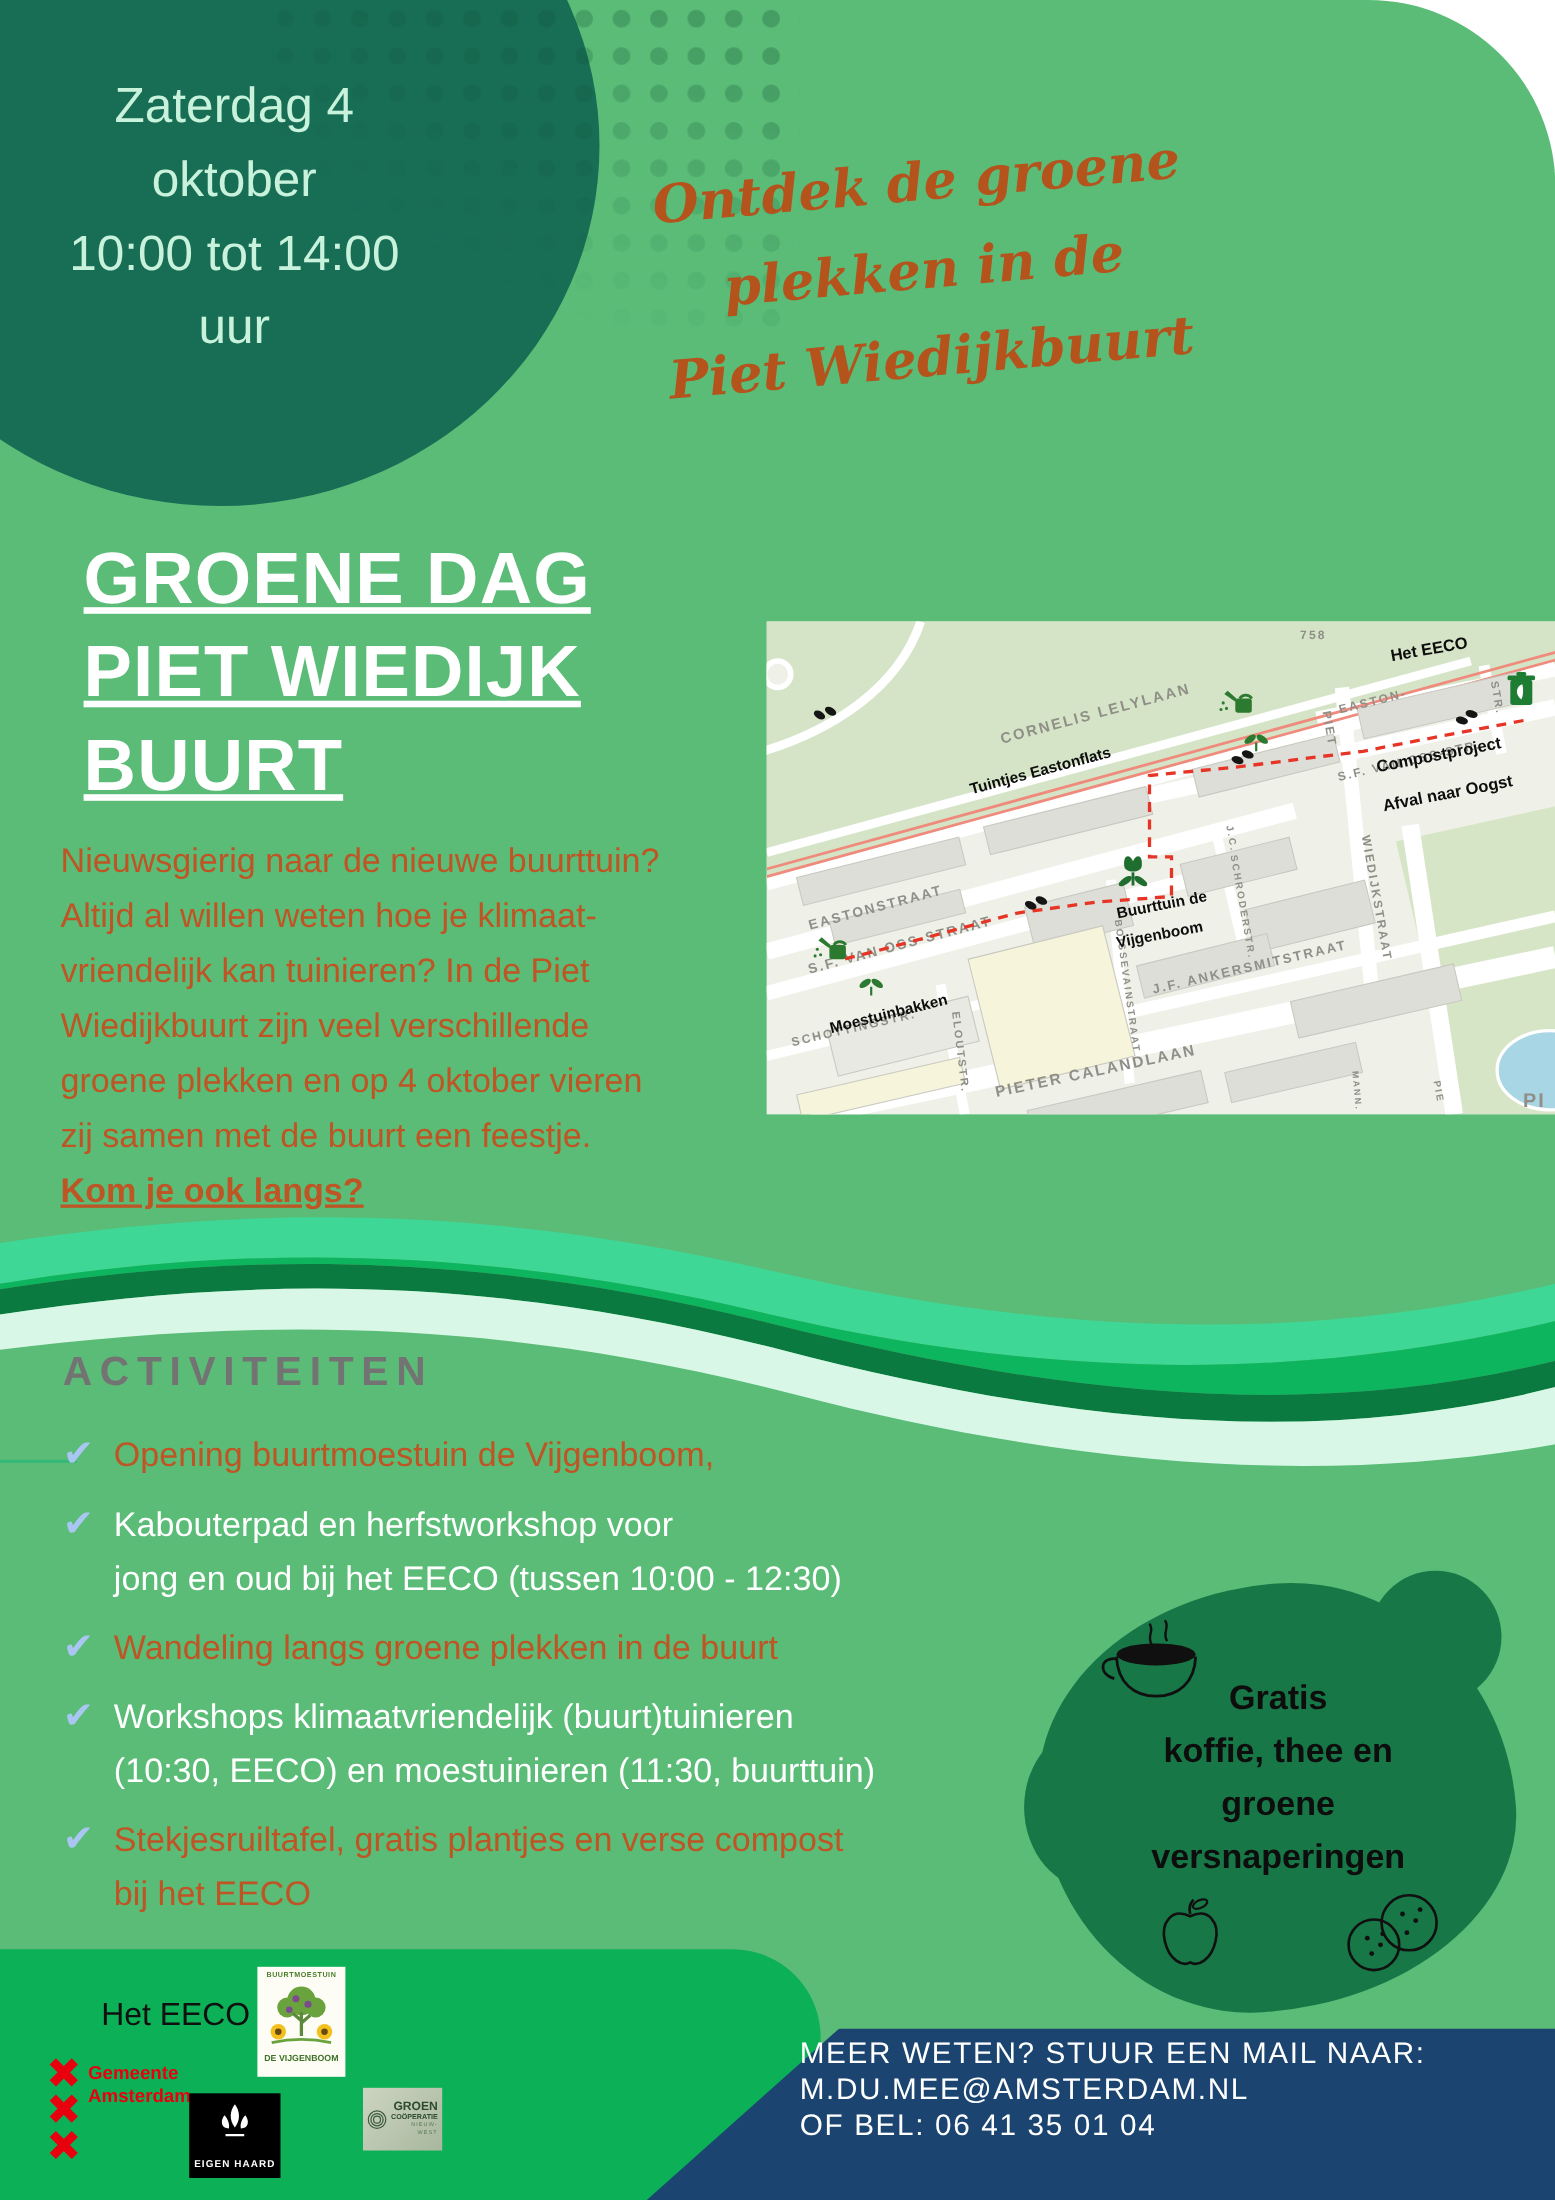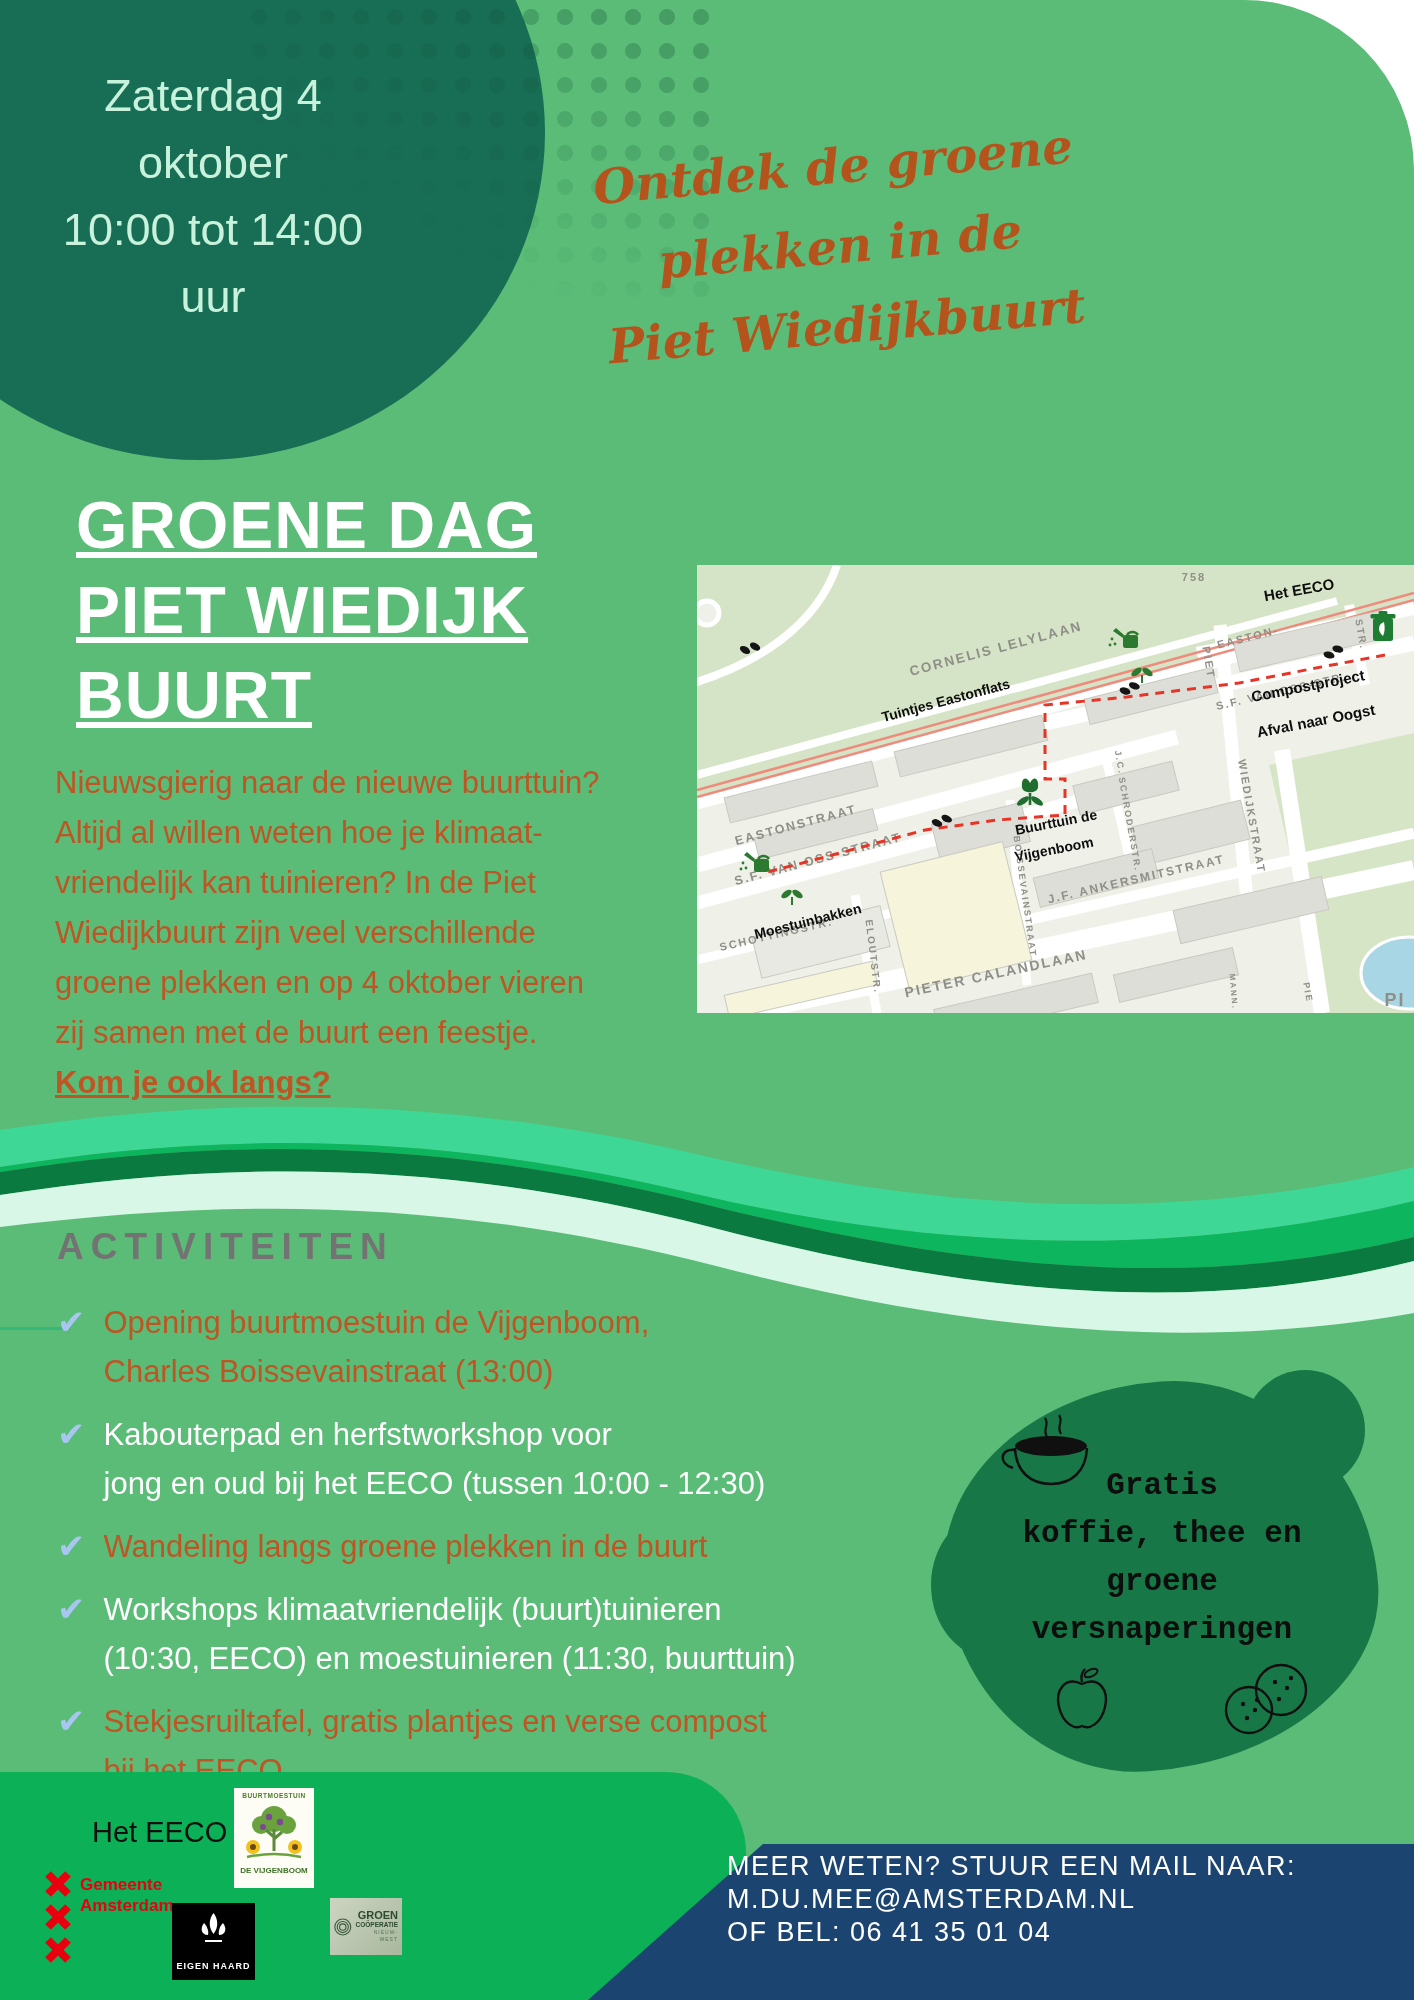--- a/index.html
+++ b/index.html
@@ -34,21 +34,21 @@
   
   .waves{position:absolute;left:0;top:1075px;width:1414px;height:300px;}
   .thinline{position:absolute;left:0;top:1327px;width:70px;height:3px;background:#35b878;}
   
   .act-head{position:absolute;left:57px;top:1226px;color:#737373;font-size:37px;font-weight:700;letter-spacing:7px;}
   .act-list{position:absolute;left:57px;top:1298px;width:780px;}
   .act-item{display:flex;gap:18px;margin-bottom:14px;font-size:31px;line-height:49px;}
   .check{color:#a9c6f2;font-size:34px;font-family:"DejaVu Sans",sans-serif;line-height:49px;}
   .orange{color:#bf5524;} .white{color:#ffffff;}
   
-  .blob{position:absolute;left:945px;top:1382px;width:432px;height:388px;font-family:Liberation Mono, monospace;}
+  .blob{position:absolute;left:945px;top:1440px;width:432px;height:388px;}
   .blob-shape{position:absolute;inset:0;background:#187747;border-radius:53% 47% 56% 44% / 46% 56% 44% 54%;transform:rotate(-4deg);}
   .blob-lobe1{position:absolute;left:-14px;top:128px;width:130px;height:150px;background:#187747;border-radius:50%;}
   .blob-lobe2{position:absolute;left:300px;top:-12px;width:120px;height:120px;background:#187747;border-radius:50%;}
   .perk-text{position:absolute;left:52px;top:80px;width:330px;text-align:center;color:#0d0d0d;
              font-size:31px;font-weight:700;line-height:48px;}
   .cup-icon{position:absolute;left:48px;top:28px;}
   .apple-icon{position:absolute;left:100px;top:280px;}
   .cookies-icon{position:absolute;left:272px;top:272px;}
   
   .footer{position:absolute;left:0;top:1772px;width:746px;height:228px;background:#0cb157;border-top-right-radius:80px;}
@@ -258,21 +258,20 @@
   <path d="M0,120 C210,88 430,80 710,152 C990,225 1210,238 1414,186 L1414,238 C1220,272 1000,265 720,192 C440,120 220,125 0,152 Z" fill="#d9f7e7"></path>
 </svg>
 <div class="thinline"></div>
 
 <div class="act-head">ACTIVITEITEN</div>
 <div class="act-list">
   <div class="act-item orange">
     <span class="check">✔</span>
     <div>
         <div class="line">Opening buurtmoestuin de Vijgenboom,</div>
-         <div class="line">Charles Boissevainstraat (13:00)</div>
       </div>
   </div>
   <div class="act-item white">
     <span class="check">✔</span>
     <div>
         <div class="line">Kabouterpad en herfstworkshop voor</div>
          <div class="line">jong en oud bij het EECO (tussen 10:00 - 12:30)</div>
       </div>
   </div>
   <div class="act-item orange">

